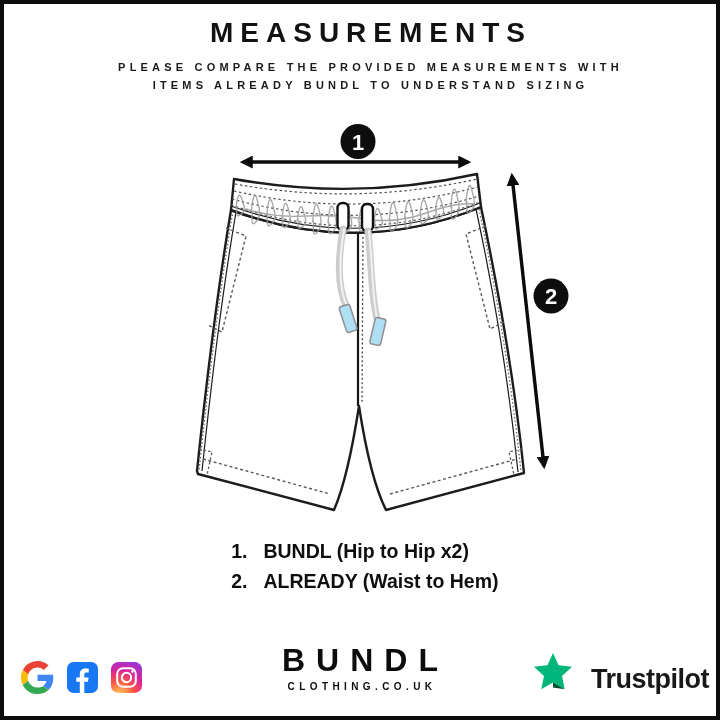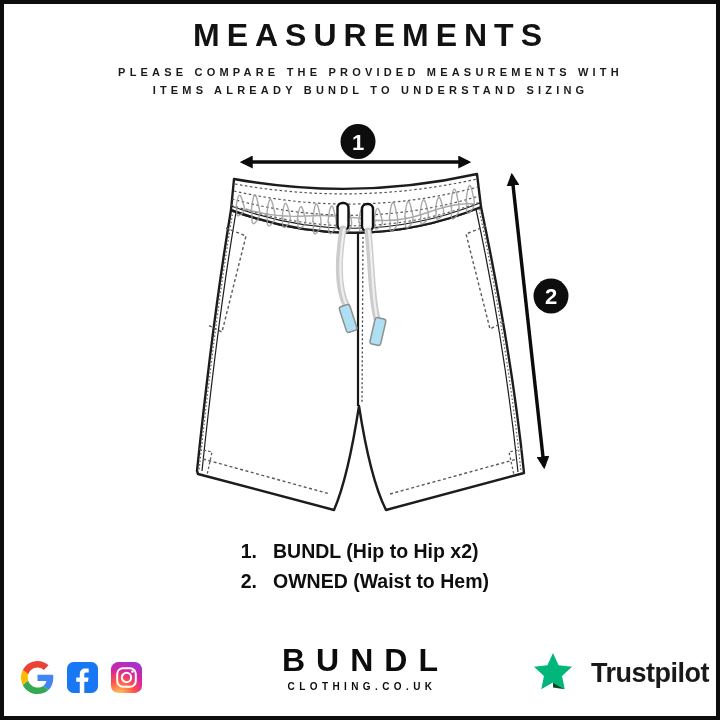--- a/index.html
+++ b/index.html
@@ -2,31 +2,31 @@
 <html><head>
 <meta charset="utf-8">
 <style>
   html,body{margin:0;padding:0;}
   body{
     width:720px;height:720px;position:relative;background:#ffffff;overflow:hidden;
     font-family:"Liberation Sans","DejaVu Sans",sans-serif;color:#111;
   }
   .frame{position:absolute;inset:0;border:4px solid #0d0d0d;pointer-events:none;z-index:40;}
   .header{position:absolute;left:0;right:0;top:17px;text-align:center;z-index:5;}
-  .title{font-size:32px;font-weight:bold;letter-spacing:7px;padding-left:22px;color:#121212;}
+  .title{font-size:28px;font-weight:bold;letter-spacing:7px;padding-left:22px;color:#121212;}
   .subtitle{margin-top:9px;font-size:11px;font-weight:bold;letter-spacing:4.2px;line-height:18px;padding-left:21px;color:#1a1a1a;}
   #diagram{position:absolute;left:0;top:0;z-index:2;}
   .legend{position:absolute;top:536px;left:50%;transform:translateX(-50%);z-index:5;}
   .legend-row{display:grid;grid-template-columns:26px auto;column-gap:16px;font-size:19.5px;font-weight:bold;line-height:30px;color:#0e0e0e;}
   .legend-num{text-align:right;}
   .social{position:absolute;left:21px;top:661px;display:flex;align-items:center;gap:13px;z-index:5;}
   .brand{position:absolute;left:0;right:0;top:642px;text-align:center;z-index:5;}
   .brand-name{font-size:32px;font-weight:bold;letter-spacing:11px;padding-left:11px;color:#0c0c0c;}
   .brand-sub{margin-top:2px;font-size:10px;font-weight:bold;letter-spacing:4.4px;padding-left:4px;color:#0c0c0c;}
-  .trustpilot{position:absolute;right:11px;top:651px;display:flex;align-items:center;gap:16px;z-index:5;}
+  .trustpilot{position:absolute;right:11px;top:651px;display:flex;align-items:flex-end;gap:16px;z-index:5;}
   .trustpilot-label{font-size:27px;font-weight:600;letter-spacing:-0.5px;color:#191919;}
 </style>
 </head>
 <body>
 
 <div class="frame"></div>
 
 <div class="header">
   <div class="title">MEASUREMENTS</div>
   <div class="subtitle">
@@ -104,21 +104,21 @@
   </g>
 </svg>
 
 <div class="legend">
   <div class="legend-row">
     <span class="legend-num">1.</span>
     <span class="legend-text">BUNDL (Hip to Hip x2)</span>
   </div>
   <div class="legend-row">
     <span class="legend-num">2.</span>
-    <span class="legend-text">OWNED (Waist to Hem)</span>
+    <span class="legend-text">ALREADY (Waist to Hem)</span>
   </div>
 </div>
 
 <div class="social">
   <svg width="33" height="33" viewBox="0 0 48 48">
     <path fill="#EA4335" d="M24 9.5c3.54 0 6.71 1.22 9.21 3.6l6.85-6.85C35.9 2.38 30.47 0 24 0 14.62 0 6.51 5.38 2.56 13.22l7.98 6.19C12.43 13.72 17.74 9.5 24 9.5z"></path>
     <path fill="#4285F4" d="M46.98 24.55c0-1.57-.15-3.09-.38-4.55H24v9.02h12.94c-.58 2.96-2.26 5.48-4.78 7.18l7.73 6c4.51-4.18 7.09-10.36 7.09-17.65z"></path>
     <path fill="#FBBC05" d="M10.53 28.59c-.48-1.45-.76-2.99-.76-4.59s.27-3.14.76-4.59l-7.98-6.19C.92 16.46 0 20.12 0 24c0 3.88.92 7.54 2.56 10.78l7.97-6.19z"></path>
     <path fill="#34A853" d="M24 48c6.48 0 11.93-2.13 15.89-5.81l-7.73-6c-2.15 1.45-4.92 2.3-8.16 2.3-6.26 0-11.57-4.22-13.47-9.91l-7.98 6.19C6.51 42.62 14.62 48 24 48z"></path>
   </svg>

